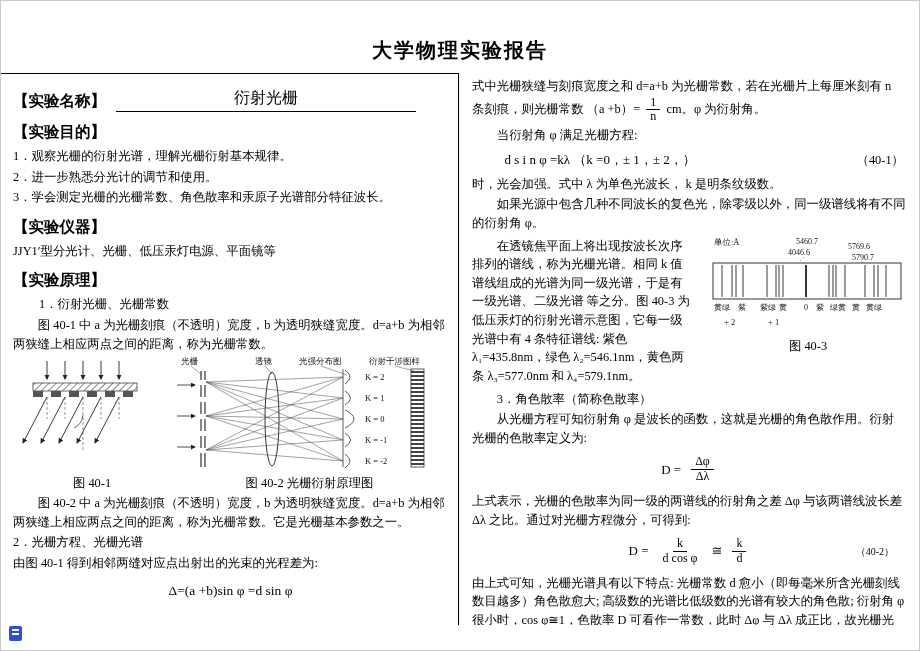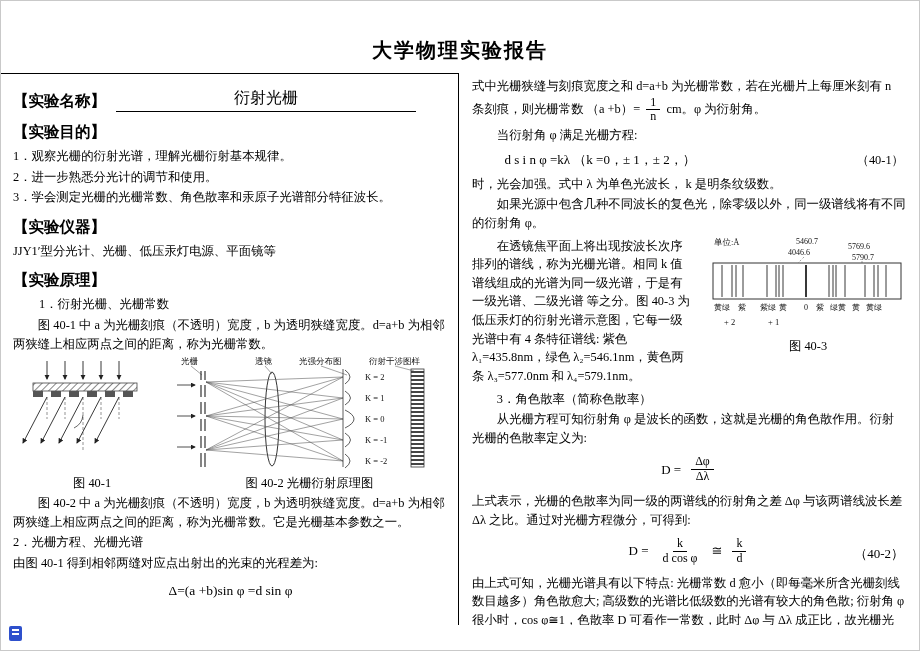--- a/index.html
+++ b/index.html
@@ -18,21 +18,21 @@
   .indent{text-indent:2em;}
   .sub-indent{padding-left:26px;}
   .figs{display:flex;align-items:flex-end;gap:6px;margin-top:0;}
   .caps{display:flex;font-size:12.4px;margin-top:2px;}
   .cap1{width:158px;text-align:center;}
   .cap2{flex:1;text-align:center;}
   .formula-center{text-align:center;font-size:13.5px;margin:10px 0 4px;}
   .eqline{position:relative;font-size:13px;margin:6px 0;padding-left:2.5em;}
   .eqline .eqno{position:absolute;right:2px;top:1px;font-size:12.4px;}
   .eqflex{display:flex;justify-content:center;align-items:center;gap:7px;position:relative;font-size:13px;margin:8px 0;}
-  .eqflex .eqno{position:absolute;right:2px;top:8px;font-size:13px;}
+  .eqflex .eqno{position:absolute;right:12px;top:8px;font-size:10px;}
   .frac{display:inline-flex;flex-direction:column;align-items:center;vertical-align:middle;line-height:1.15;font-size:12px;margin:0 3px;}
   .frac .num{border-bottom:1px solid #000;padding:0 4px;}
   .frac .den{padding:0 4px;}
   .p5wrap{overflow:hidden;margin-top:2px;}
   .fig3float{float:right;width:196px;margin:0 0 2px 20px;text-align:center;}
   .fig3cap{font-size:12.4px;margin-top:1px;}
   svg text{font-family:"Liberation Serif","DejaVu Serif",serif;}
   .corner-icon{position:absolute;left:8px;bottom:9px;width:13px;height:15px;background:#2e50cc;border-radius:2px;}
   .corner-icon::after{content:"";position:absolute;left:3px;top:3px;width:7px;height:2px;background:#fff;box-shadow:0 4px 0 #fff;}
 </style>

